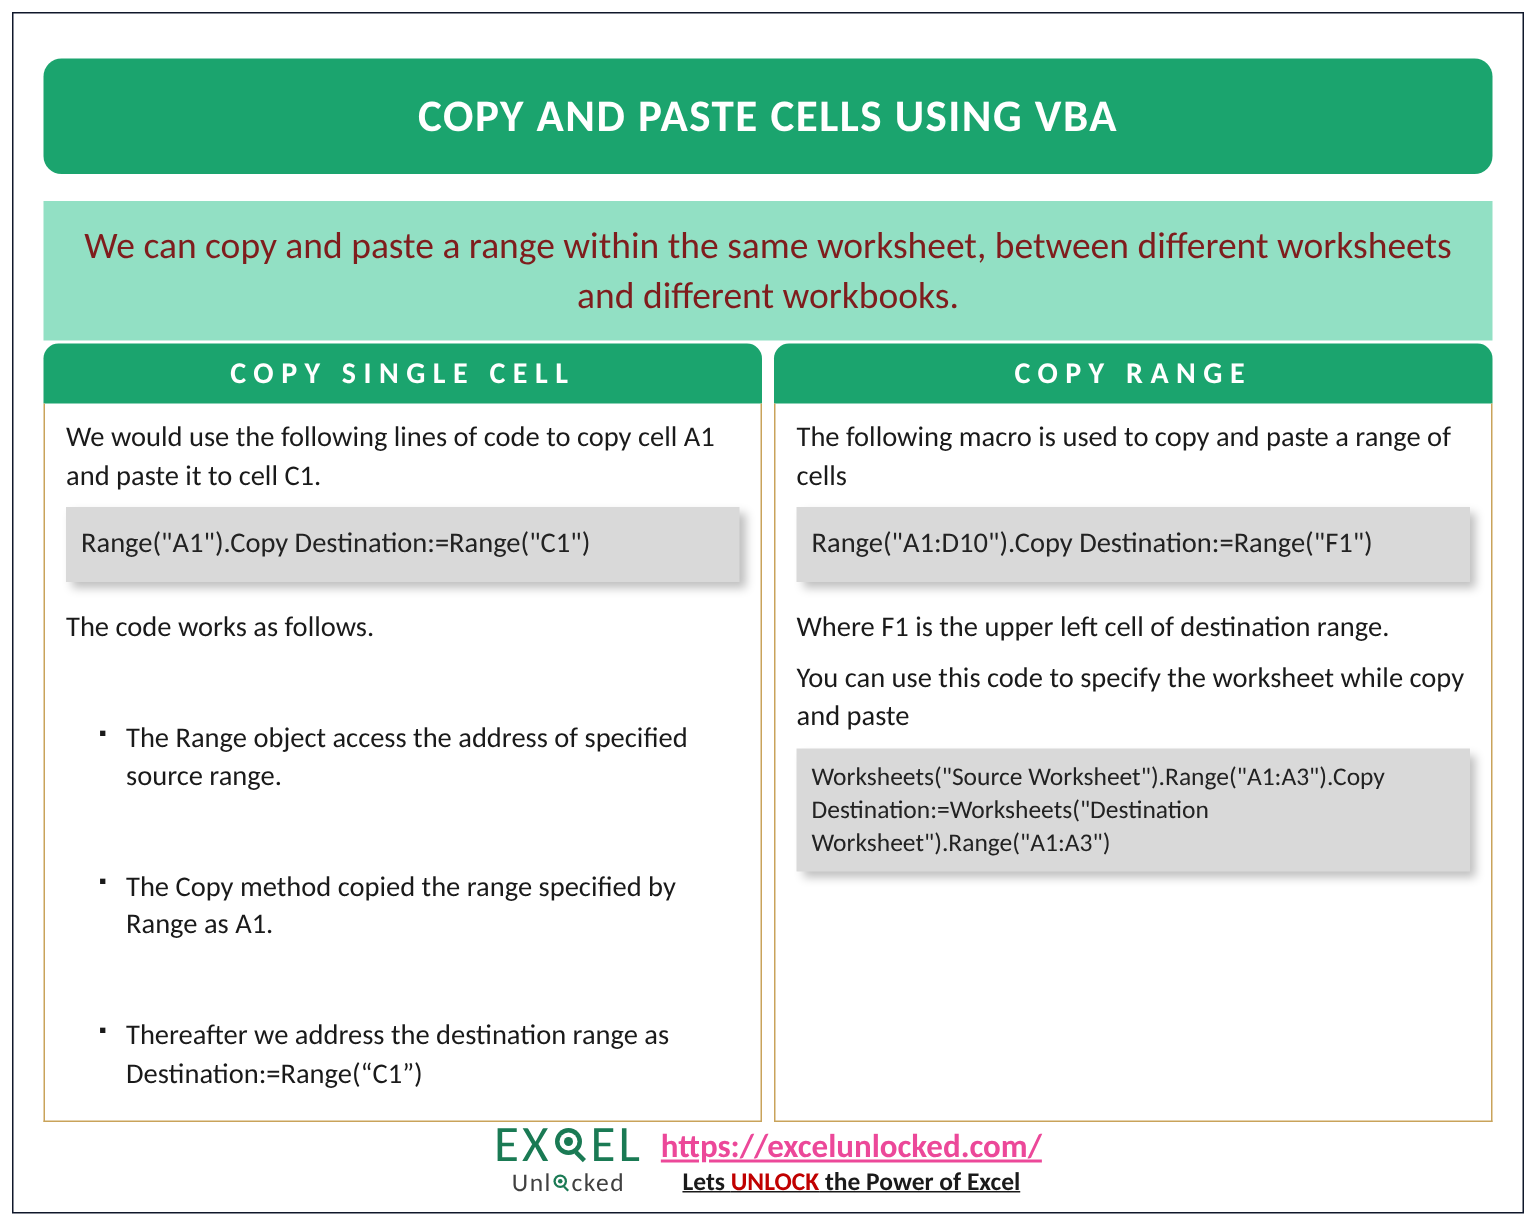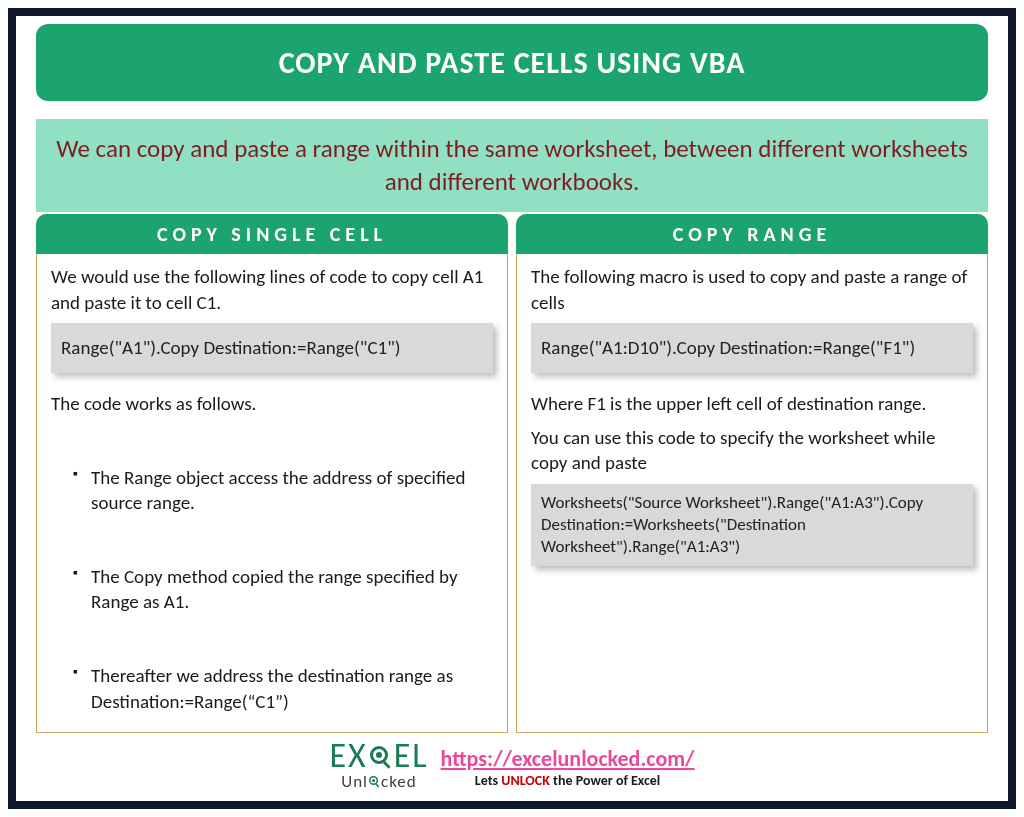--- a/index.html
+++ b/index.html
@@ -8,24 +8,24 @@
       box-sizing: border-box;
     }
     body {
       font-family: Calibri, Arial, sans-serif;
       background: #ffffff;
       width: 1024px;
       height: 817px;
       padding: 8px;
     }
     .outer-frame {
-      border: 8px solid #0f172a;
+      border: 1px solid #0f172a;
       width: 100%;
       height: 100%;
-      padding: 8px 20px 10px 20px;
+      padding: 30px 20px 10px 20px;
       background: #ffffff;
       position: relative;
     }
     .title-banner {
       background: #1ba46e;
       color: #ffffff;
       text-align: center;
       padding: 20px 10px;
       border-radius: 12px;
       font-size: 30px;
@@ -142,23 +142,24 @@
     .footer-text {
       text-align: center;
     }
     .footer-link {
       color: #ec4899;
       text-decoration: underline;
       font-size: 22px;
       font-weight: bold;
     }
     .footer-tagline {
-      font-size: 14px;
+      font-size: 17px;
       font-weight: bold;
       color: #1a1a1a;
+      text-decoration: underline;
     }
     .unlock-word {
       color: #c00000;
     }
   </style>
 </head>
 <body>
 
 <div class="outer-frame">
 

